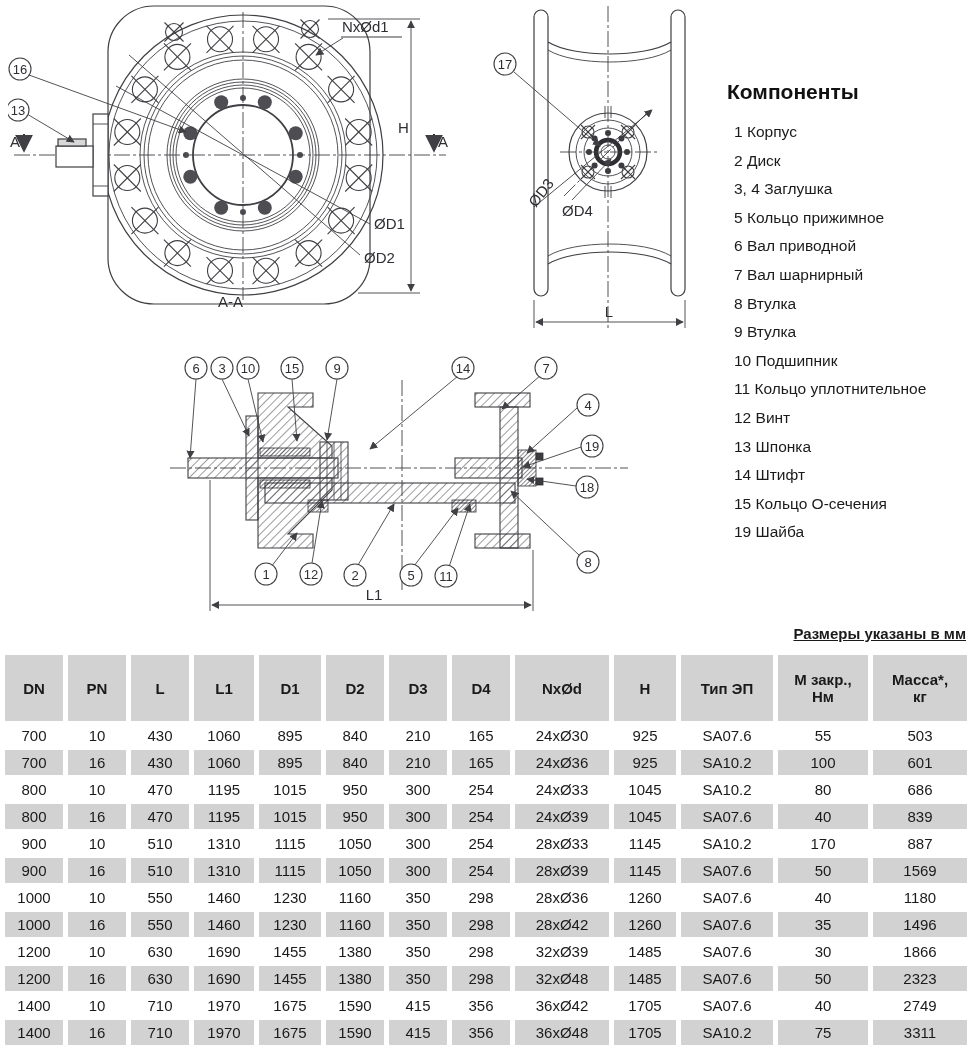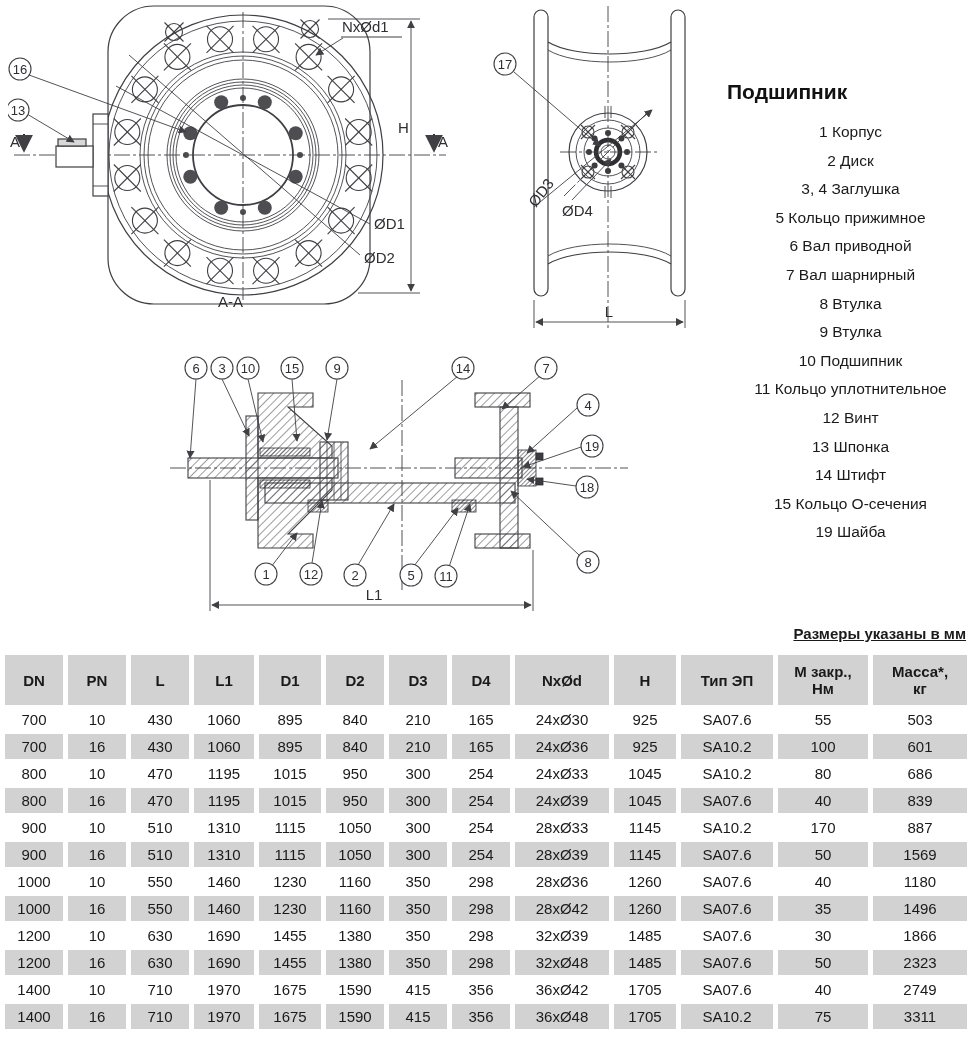--- a/index.html
+++ b/index.html
@@ -5,29 +5,29 @@
   html,body{margin:0;padding:0;background:#fff;}
   #page{position:relative;width:972px;height:1062px;background:#fff;overflow:hidden;
         font-family:"Liberation Sans",sans-serif;color:#1a1a1a;}
   svg text{font-family:"Liberation Sans",sans-serif;fill:#2e2e33;}
   .dwg{position:absolute;}
   .lbl{font-size:15px;}
   .callout-txt{font-size:13px;text-anchor:middle;}
   
   #components{position:absolute;left:727px;top:80px;width:240px;}
   #components h2{margin:0;font-size:21px;font-weight:bold;color:#111;}
-  #components ul{margin:14px 0 0 7px;padding:0;list-style:none;text-align:center;}
+  #components ul{margin:14px 0 0 7px;padding:0;list-style:none;}
   #components li{font-size:15.5px;line-height:28.6px;color:#1a1a1a;white-space:nowrap;}
   
   #units-note{position:absolute;top:625px;right:6px;font-size:15px;font-weight:bold;text-decoration:underline;}
   
   #table-wrap{position:absolute;left:0;top:653px;width:972px;}
   table{width:100%;border-collapse:separate;border-spacing:5px 2px;table-layout:fixed;}
   th{background:#d2d2d2;font-size:15px;font-weight:bold;height:50px;white-space:pre-line;
-     text-align:center;vertical-align:middle;padding:0;}
+     text-align:center;vertical-align:middle;padding:8px;}
   td{font-size:15px;height:25px;text-align:center;vertical-align:middle;padding:0;}
   tbody tr:nth-child(even) td{background:#d2d2d2;}
   tbody tr:nth-child(odd) td{background:#ffffff;}
 </style>
 </head>
 <body>
 
 <div id="page">
 
   <svg class="dwg" style="left:8px;top:2px" width="445" height="316" viewBox="0 0 445 316">
@@ -314,21 +314,21 @@
 
     <g>
       <line x1="40" y1="128" x2="40" y2="259" stroke="#3f3f44" stroke-width="0.9"></line>
       <line x1="363" y1="198" x2="363" y2="259" stroke="#3f3f44" stroke-width="0.9"></line>
       <line x1="42" y1="253" x2="361" y2="253" stroke="#3f3f44" stroke-width="0.9" marker-start="url(#arr)" marker-end="url(#arr)"></line>
       <text class="lbl" x="204" y="248" text-anchor="middle">L1</text>
     </g>
   </svg>
 
   <div id="components">
-    <h2>Подшипник</h2>
+    <h2>Компоненты</h2>
     <ul>
         <li>1 Корпус</li>
         <li>2 Диск</li>
         <li>3, 4 Заглушка</li>
         <li>5 Кольцо прижимное</li>
         <li>6 Вал приводной</li>
         <li>7 Вал шарнирный</li>
         <li>8 Втулка</li>
         <li>9 Втулка</li>
         <li>10 Подшипник</li>

